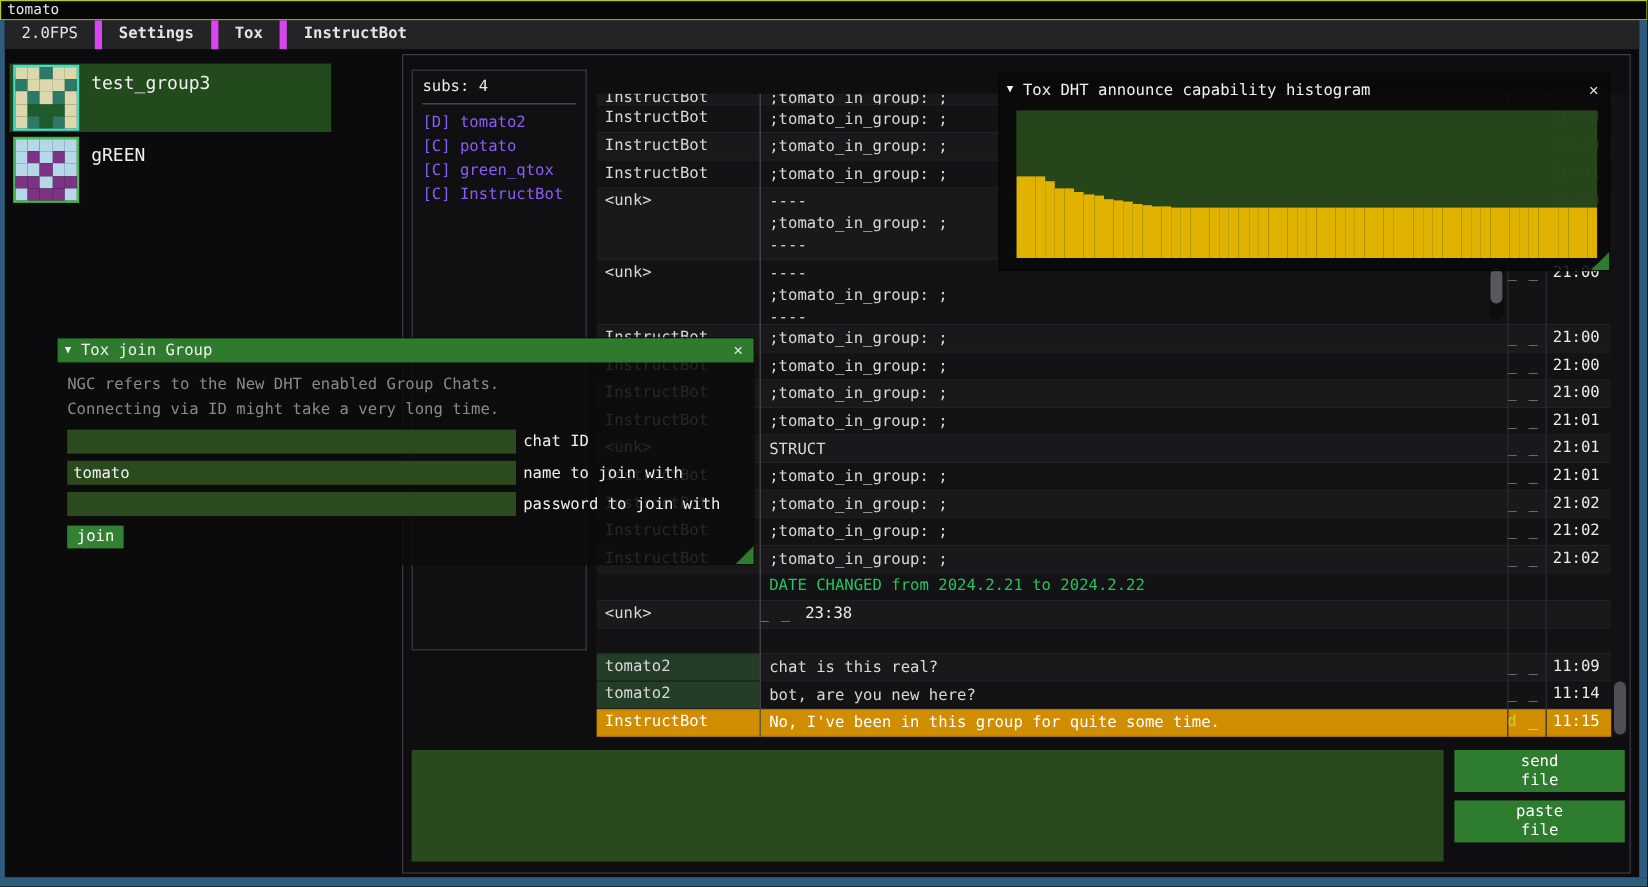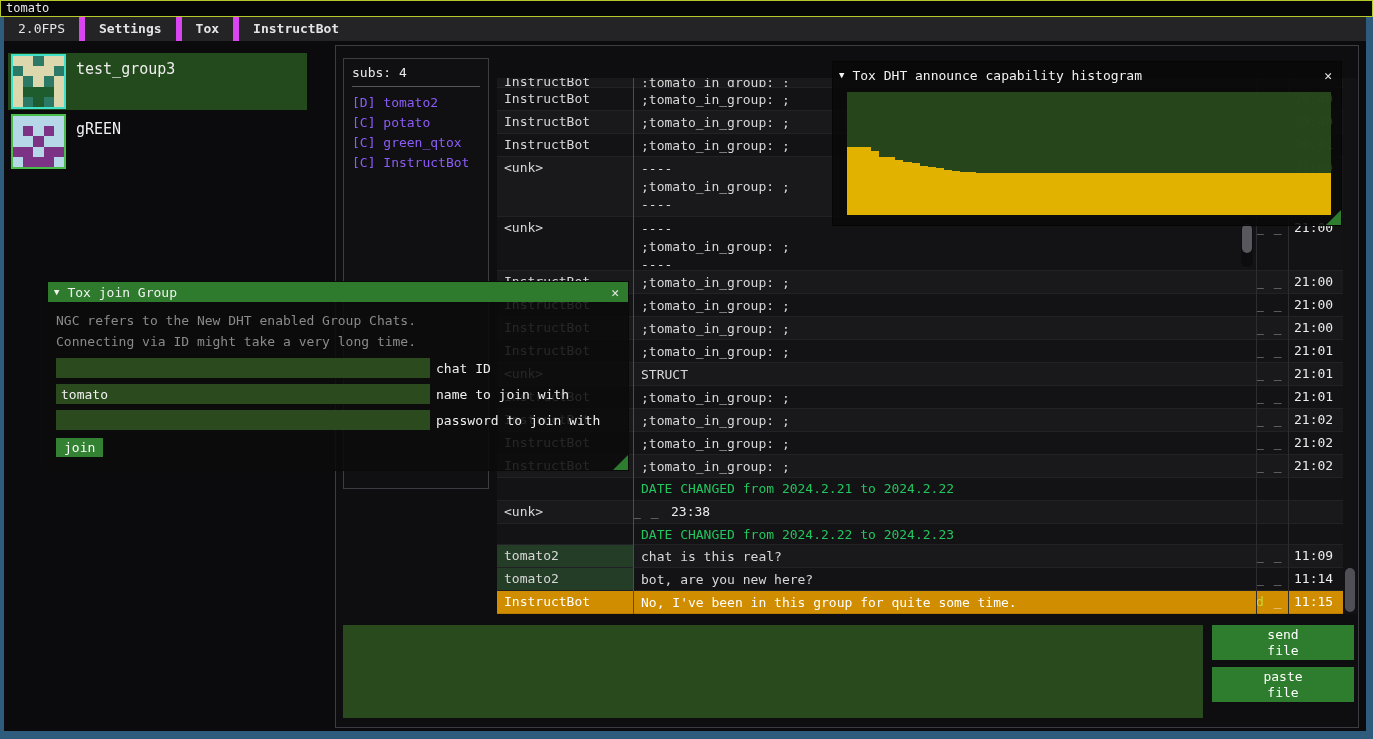--- a/index.html
+++ b/index.html
@@ -14,30 +14,30 @@
   .frame-left{left:0;top:17px;width:4px;height:714px;background:#2f5c7d;}
   .frame-right{left:1366px;top:17px;width:7px;height:714px;background:#2f5c7d;}
   .frame-bottom{left:0;top:731px;width:1373px;height:8px;background:#2f5c7d;}
 
   
   .menubar{left:4px;top:17px;width:1362px;height:24px;background:#242427;display:flex;align-items:center;color:#e4e4e4;}
   .menu-item{padding:0 14px;height:24px;line-height:24px;cursor:default;}
   .menu-item + .menu-item{border-left:6px solid #d946ef;font-weight:bold;}
 
   
-  .group-item{left:8px;width:299px;height:57px;display:flex;align-items:flex-start;}
+  .group-item{left:8px;width:268px;height:57px;display:flex;align-items:flex-start;}
   .group-item.selected{background:#234a1c;}
   .avatar{width:55px;height:55px;margin:1px 0 0 3px;display:grid;grid-template-columns:repeat(5,1fr);grid-template-rows:repeat(5,1fr);}
   .group-label{padding:7px 0 0 10px;font-size:15px;color:#efefef;}
 
   
   .main-window{left:335px;top:45px;width:1024px;height:683px;border:1px solid #3c3c42;background:#0e0e10;}
 
   
-  .subs-panel{left:343px;top:58px;width:146px;height:431px;border:1px solid #3c3c42;background:#101012;padding:6px 8px;}
+  .subs-panel{left:343px;top:58px;width:146px;height:484px;border:1px solid #3c3c42;background:#101012;padding:6px 8px;}
   .subs-title{color:#e8e8e8;margin-bottom:6px;}
   .subs-sep{height:1px;background:#55555c;margin-bottom:6px;}
   .subs-member{height:20px;line-height:20px;white-space:pre;color:#8b5cf6;}
 
   
   .tabbar{left:497px;top:57px;width:846px;height:21px;border-bottom:1px solid #3a3a40;}
   .tab{position:absolute;left:6px;top:1px;height:20px;line-height:20px;padding:0 10px;background:#1b1b1e;color:#efefef;}
 
   
   .chat-table{left:497px;top:78px;width:846px;height:536px;overflow:hidden;background:#111113;}
@@ -287,21 +287,20 @@
         <div class="cell-flags"></div>
         <div class="cell-time"></div>
       </div>
       <div class="crow even" style="height: 23px;">
         <div class="cell-name"><div class="inner">&lt;unk&gt;</div></div>
         <div class="cell-flags"><span class="flag-u">_</span><span class="flag-u"> _</span></div>
         <div class="cell-time">23:38</div>
       </div>
       <div class="crow odd date-row" style="height: 21px;">
         <div class="cell-name"></div>
-        <div class="cell-msg">DATE CHANGED from 2024.2.22 to 2024.2.23</div>
         <div class="cell-flags"></div>
         <div class="cell-time"></div>
       </div>
       <div class="crow even self" style="height: 23px;">
         <div class="cell-name"><div class="inner">tomato2</div></div>
         <div class="cell-msg"><div class="inner"><div class="msg-line">chat is this real?</div></div></div>
         <div class="cell-flags"><span class="flag-u">_</span><span class="flag-u"> _</span></div>
         <div class="cell-time">11:09</div>
       </div>
       <div class="crow odd self" style="height: 23px;">

